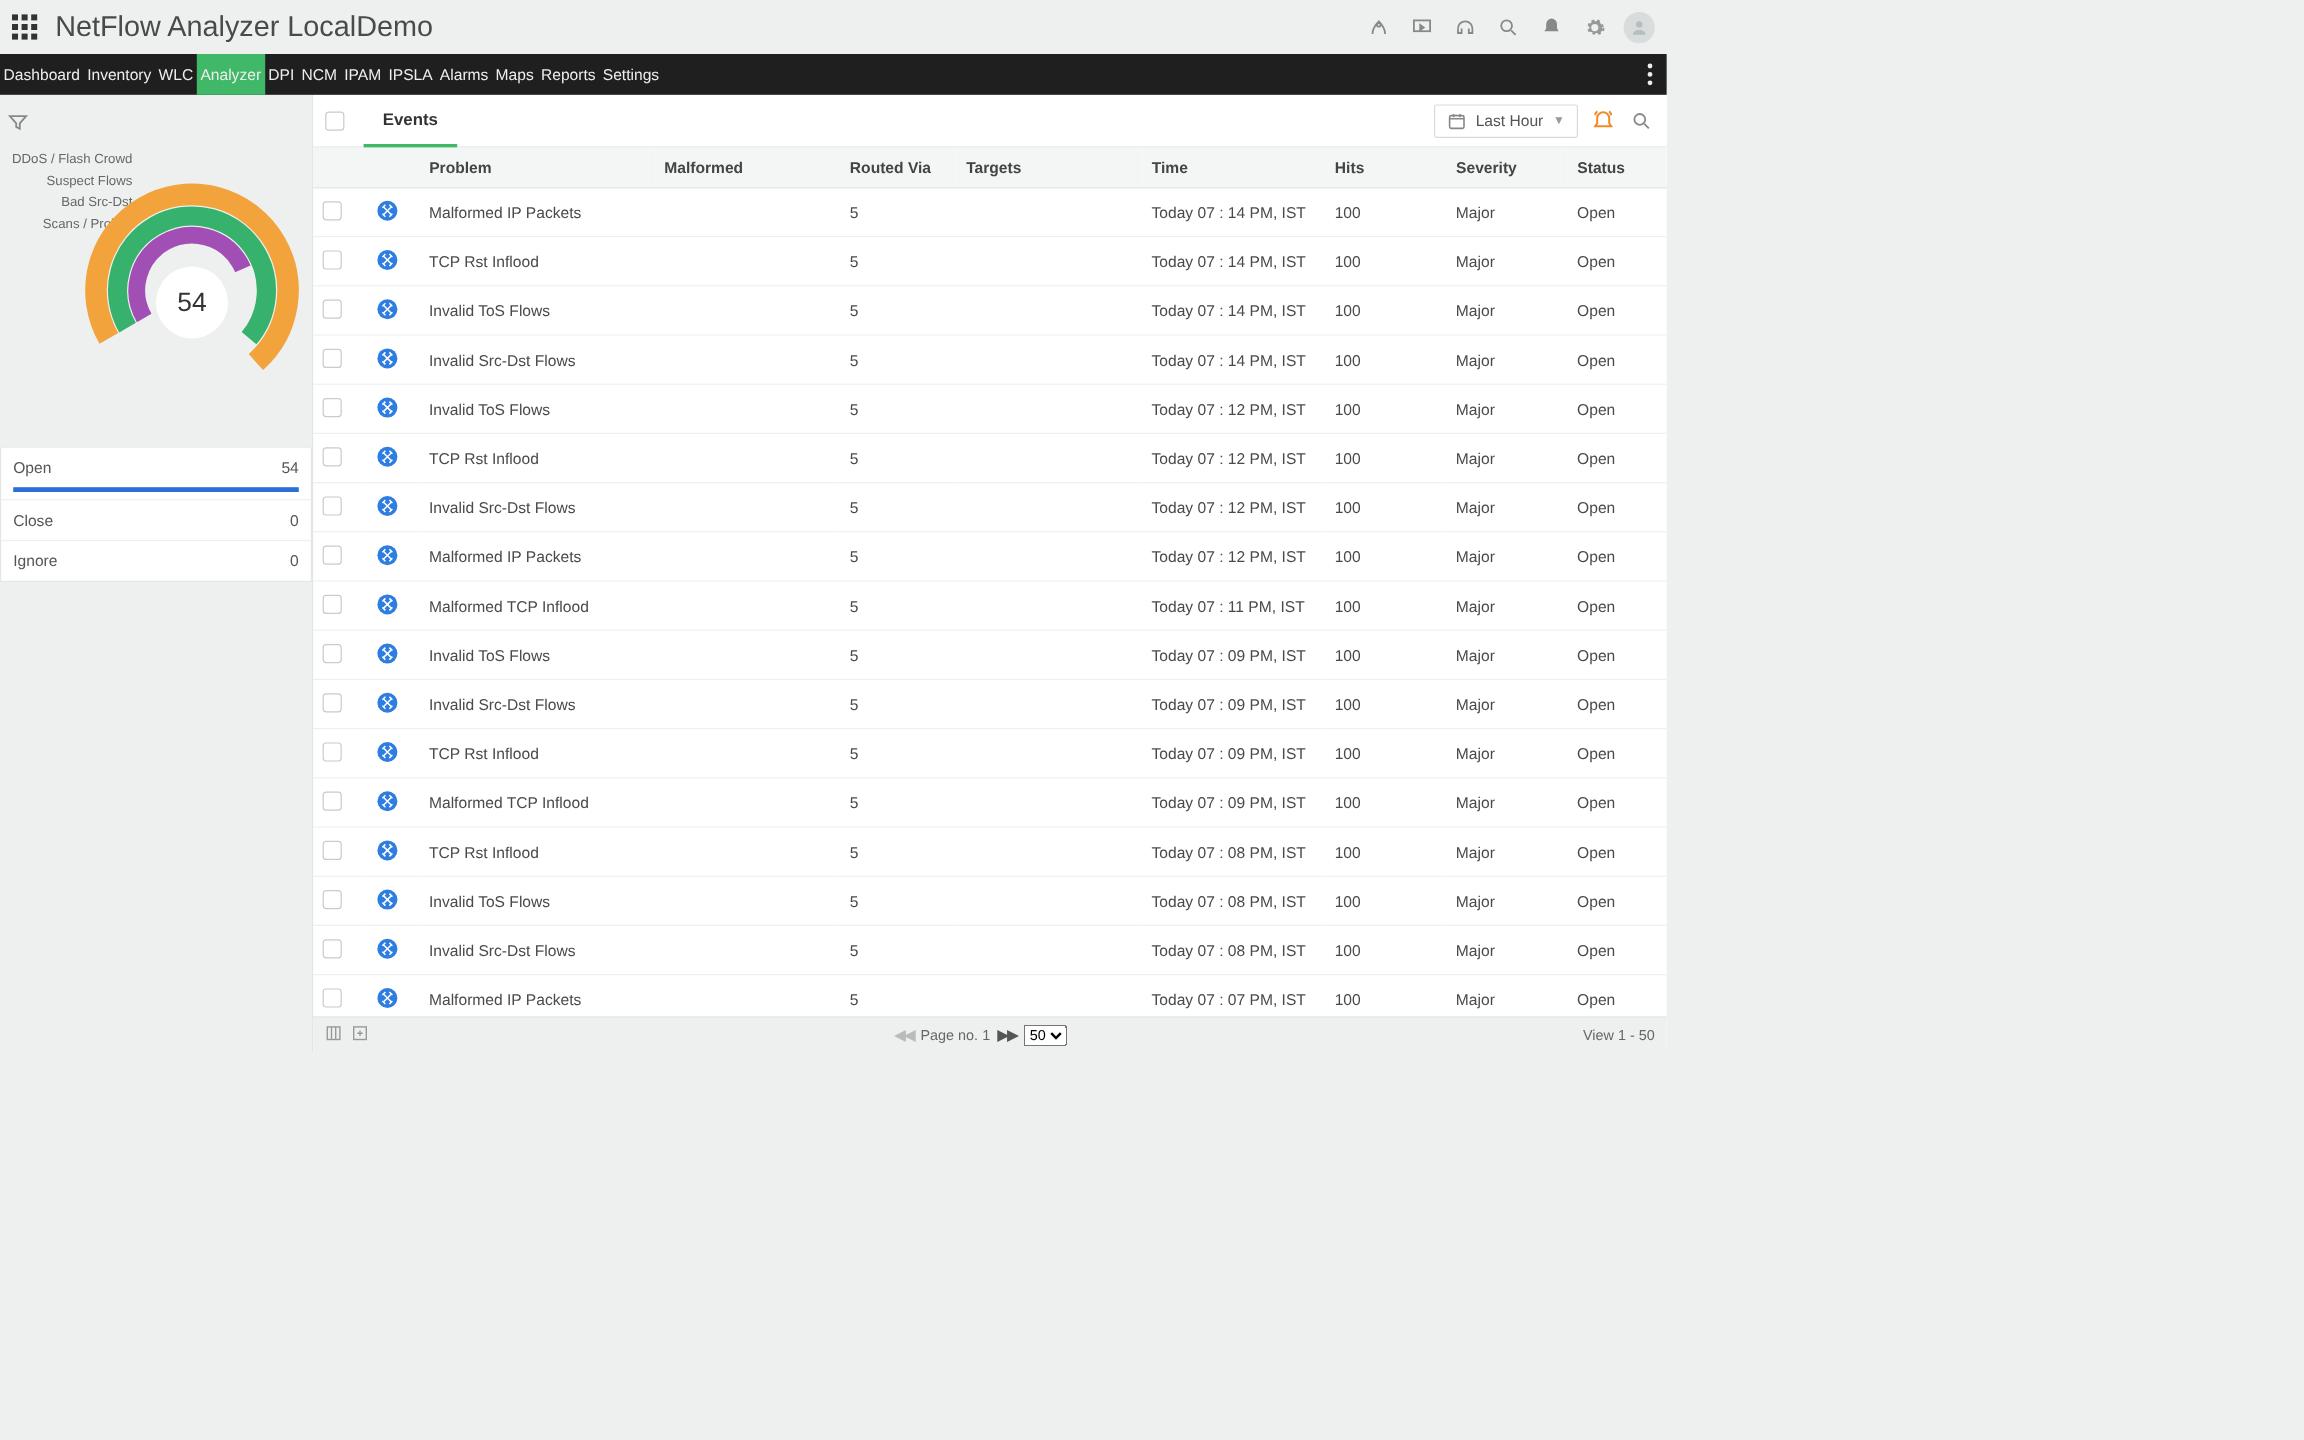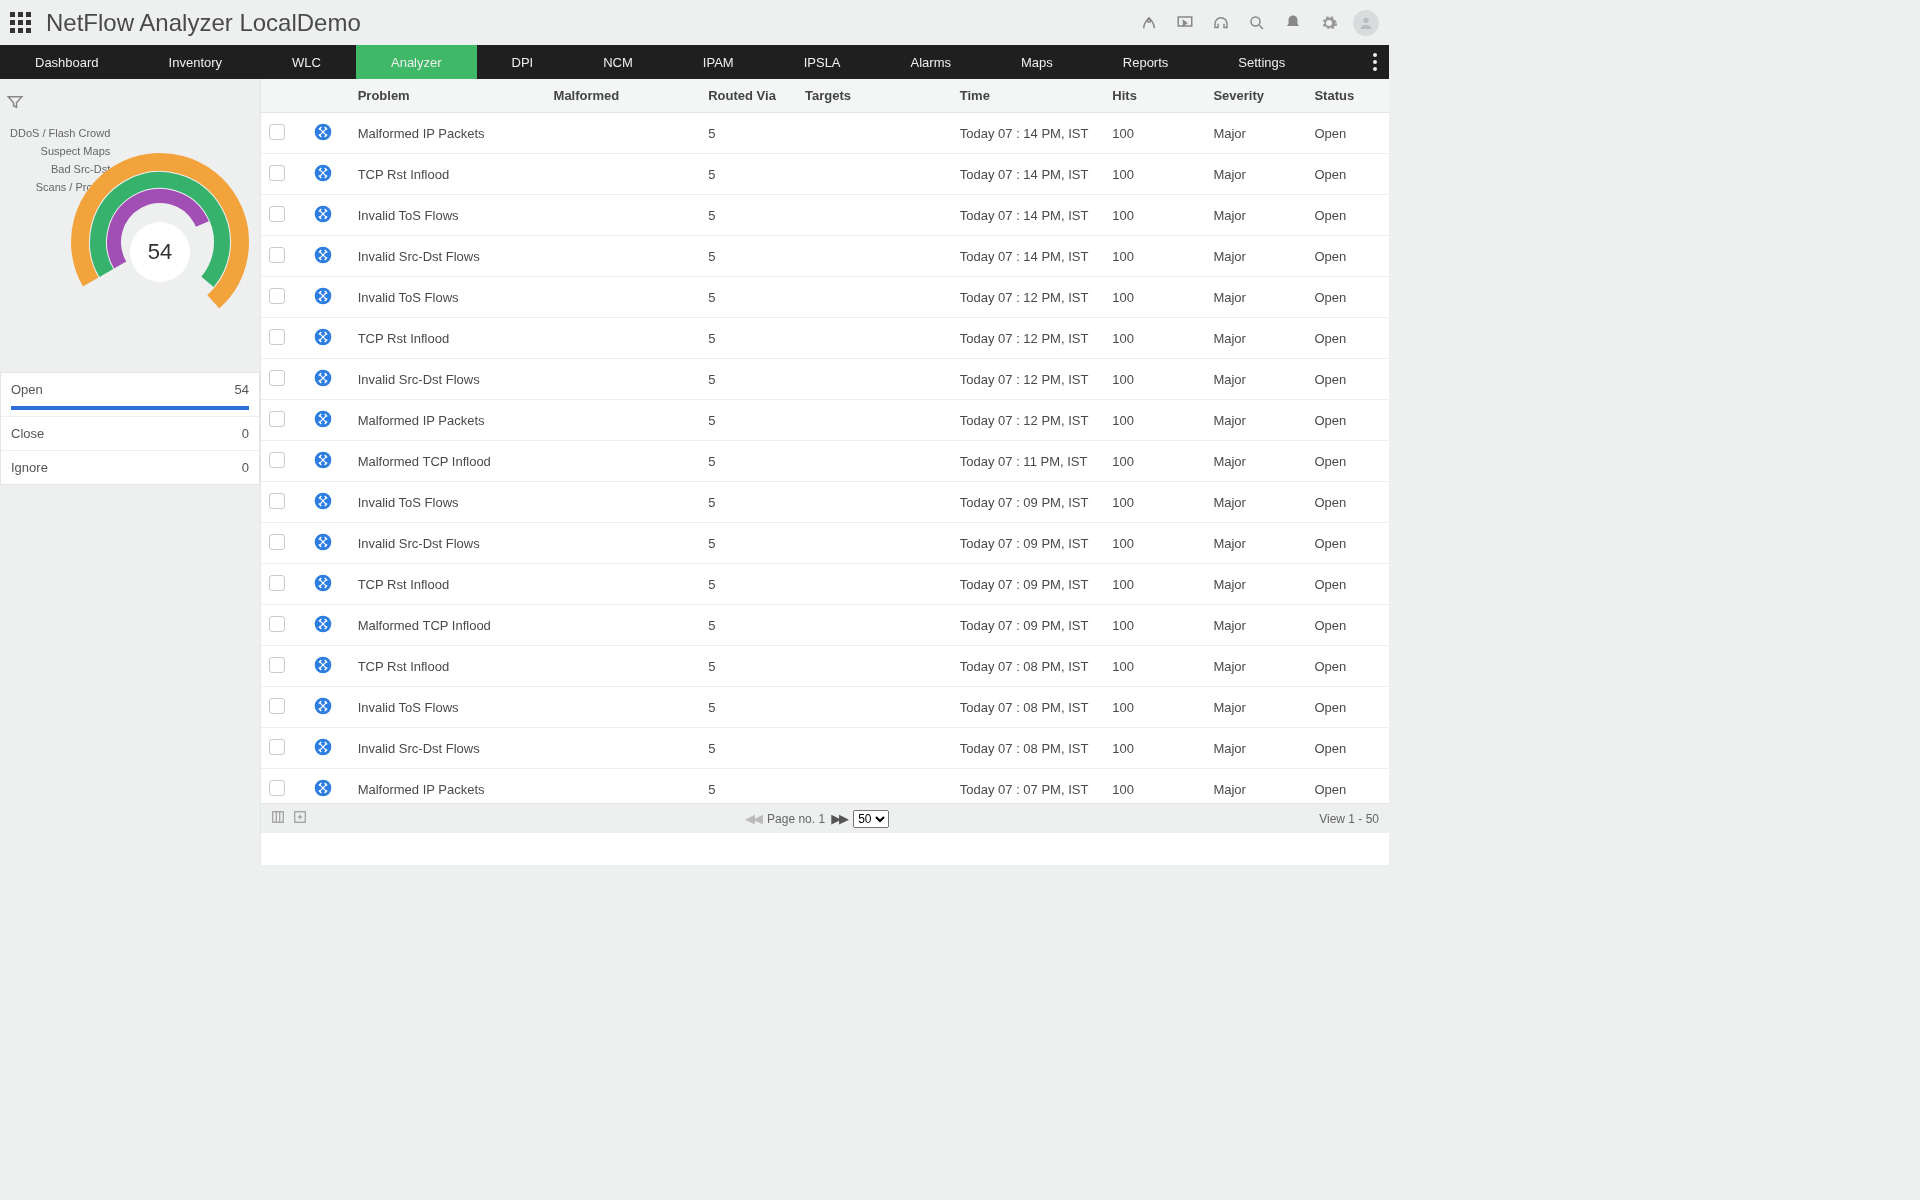--- a/index.html
+++ b/index.html
@@ -9,21 +9,21 @@
   .topbar { height: 45px; background: #eef0f0; display:flex; align-items:center; padding: 0 10px; border-bottom: 0; }
   .app-grid { width:22px; height:22px; display:grid; grid-template-columns:repeat(3,5px); grid-template-rows:repeat(3,5px); gap:3px; margin-right:14px; cursor:pointer;}
   .app-grid span { background:#333; display:block; }
   .app-title { font-size:24px; color:#4a4a4a; font-weight:400; }
   .topbar-spacer { flex:1; }
   .top-icon { width:24px; height:24px; margin:0 6px; display:flex; align-items:center; justify-content:center; color:#888; cursor:pointer; }
   .avatar-circle { width:26px; height:26px; border-radius:50%; background:#d8dcdc; display:flex; align-items:center; justify-content:center; margin-left:6px; color:#b6bdbd;}
 
   
   .nav { height:34px; background:#1f1f1f; display:flex; align-items:stretch; position:relative;}
-  .nav-item { color:#eee; font-size:13px; padding:0 35px; display:flex; align-items:center; cursor:pointer; }
+  .nav-item { color:#eee; font-size:13px; padding:0 3px; display:flex; align-items:center; cursor:pointer; }
   .nav-item.active { background:#3fb867; }
   .nav-more { position:absolute; right:8px; top:0; bottom:0; display:flex; flex-direction:column; justify-content:center; gap:3px; cursor:pointer; padding:0 4px;}
   .nav-more span{ width:4px;height:4px;border-radius:50%;background:#eee;display:block;}
 
   
   .main { display:flex; align-items:stretch; }
   .sidebar { width:260px; padding:10px 0; }
   .content { flex:1; background:#fff; display:flex; flex-direction:column; border-left:1px solid #e3e6e6; min-height: 786px;}
 
   
@@ -168,21 +168,21 @@
     <div class="filter-row">
       <span class="filter-icon">
         <svg width="18" height="18" viewBox="0 0 24 24" fill="none" stroke="currentColor" stroke-width="2">
             <path d="M3 5h18l-7 8v6l-4-2v-4z"></path>
           </svg>
       </span>
     </div>
     <div class="donut-wrap">
       <div class="donut-legend">
         <div>DDoS / Flash Crowd</div>
-        <div>Suspect Maps</div>
+        <div>Suspect Flows</div>
         <div>Bad Src-Dst</div>
         <div>Scans / Probes</div>
       </div>
       <svg class="donut-svg" width="200" height="230" viewBox="0 0 200 230">
         <g transform="translate(100,120)">
           <circle r="80" fill="none" stroke="#f2a33c" stroke-width="18" stroke-dasharray="360 502" transform="rotate(-210)"></circle>
           <circle r="62" fill="none" stroke="#37b26c" stroke-width="16" stroke-dasharray="270 389" transform="rotate(-210)"></circle>
           <circle r="46" fill="none" stroke="#a14fb5" stroke-width="14" stroke-dasharray="150 289" transform="rotate(-210)"></circle>
         </g>
       </svg>
@@ -201,20 +201,45 @@
           <span>0</span>
         </div>
         <div class="status-row">
           <span>Ignore</span>
           <span>0</span>
         </div>
       </div>
   </div>
 
   <div class="content">
+    <div class="content-head">
+      <span class="head-check"></span>
+      <div class="tab">Events</div>
+      <div class="spacer"></div>
+      <div class="range-picker">
+        <svg width="16" height="16" viewBox="0 0 24 24" fill="none" stroke="#888" stroke-width="2">
+            <rect x="3" y="5" width="18" height="16" rx="2"></rect>
+            <path d="M3 9h18M8 3v4M16 3v4"></path>
+          </svg>
+        <span>Last Hour</span>
+        <span class="chev">▼</span>
+      </div>
+      <div class="head-icon alert-pulse">
+          <svg width="20" height="20" viewBox="0 0 24 24" fill="none" stroke="#f08a24" stroke-width="2">
+            <path d="M12 3a6 6 0 00-6 6v5l-2 3h16l-2-3V9a6 6 0 00-6-6z"></path>
+            <path d="M4 6c0-2 1-3 2-4M20 6c0-2-1-3-2-4"></path>
+          </svg>
+        </div>
+      <div class="head-icon">
+          <svg width="18" height="18" viewBox="0 0 24 24" fill="none" stroke="#888" stroke-width="2">
+            <circle cx="10" cy="10" r="6"></circle>
+            <path d="M20 20l-5-5"></path>
+          </svg>
+        </div>
+    </div>
 
     <table class="tbl">
       <thead>
         <tr>
           <th class="col-check"></th>
           <th class="col-icon"></th>
           <th class="col-problem">Problem</th>
           <th class="col-off">Malformed</th>
           <th class="col-route">Routed Via</th>
           <th class="col-targets">Targets</th>

